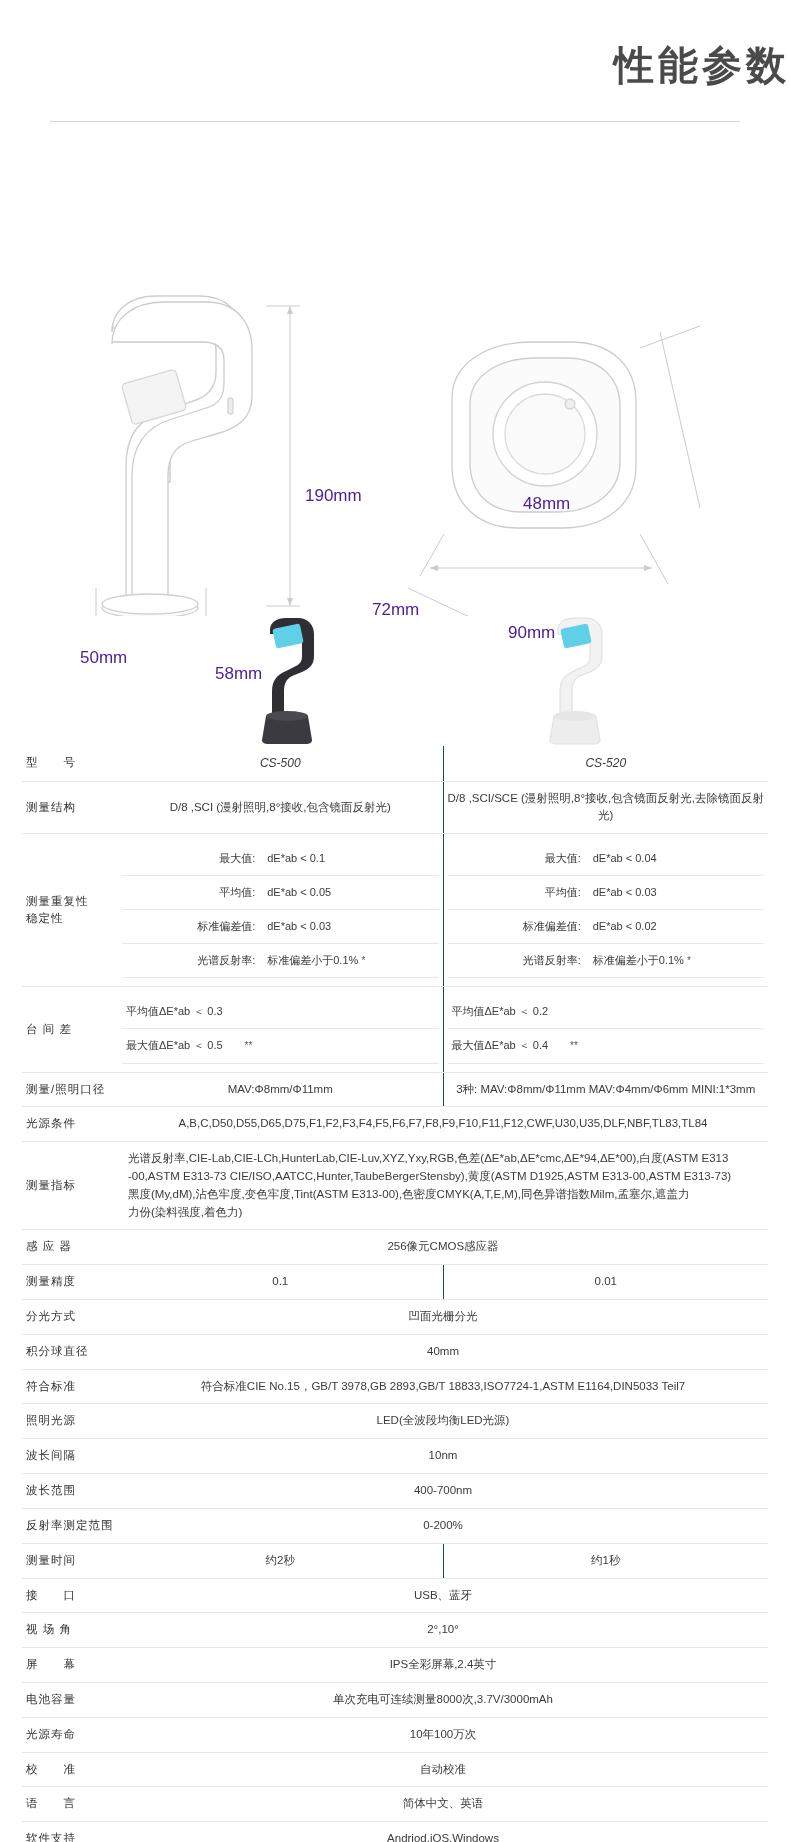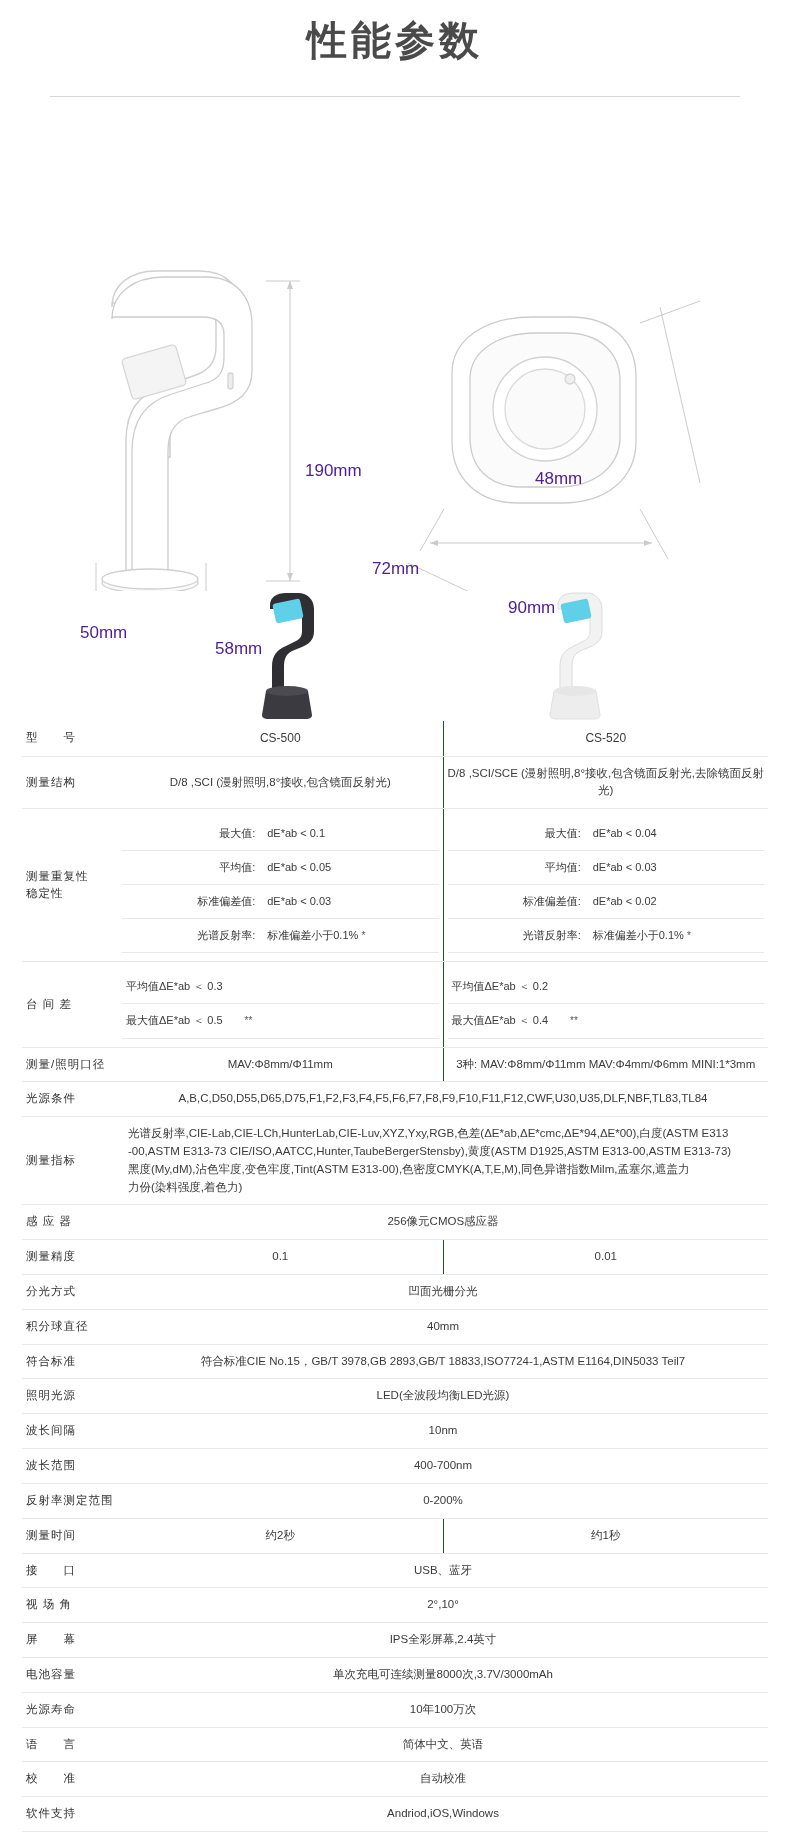--- a/index.html
+++ b/index.html
@@ -7,22 +7,22 @@
   body {
     width: 790px;
     background: #ffffff;
     font-family: "Liberation Sans", "DejaVu Sans", sans-serif;
     color: #333;
   }
   .page { width: 790px; position: relative; }
 
   
   .header {
-    padding-top: 13px;
-    text-align: center;
+    padding-top: 38px;
+    text-align: right;
   }
   .header h1 {
     margin: 0;
     font-size: 40px;
     font-weight: bold;
     letter-spacing: 4px;
     color: #4a4a4a;
   }
   .header .rule {
     width: 690px;
@@ -76,21 +76,21 @@
     color: #333;
     letter-spacing: 1px;
     white-space: nowrap;
   }
   td.col {
     text-align: center;
     width: 325px;
   }
   td.wide { text-align: center; }
   .vline { border-left: 1px solid #14532d; }
-  .model-val { font-size: 12px; }
+  .model-val { font-size: 12px; font-style: italic; }
 
   .sub-table { width: 100%; border-collapse: collapse; }
   .sub-table td {
     border: none;
     padding: 1px 0;
     font-size: 11px;
     line-height: 1.5;
   }
   .sub-l { text-align: right; width: 44%; padding-right: 6px !important; }
   .sub-r { text-align: left; width: 56%; padding-left: 6px !important; }
@@ -179,22 +179,22 @@
         <line x1="430" y1="432" x2="652" y2="432"></line>
         <line x1="408" y1="452" x2="480" y2="486"></line>
       </g>
       <g fill="#cbcbcb">
         <polygon points="430,432 438,429 438,435"></polygon>
         <polygon points="652,432 644,429 644,435"></polygon>
       </g>
     </svg>
 
     <div class="dim-label" style="left:305px; top:350px;">190mm</div>
-    <div class="dim-label" style="left:535px; top:358px;text-align:center;">48mm</div>
-    <div class="dim-label" style="left:372px; top:448px;">72mm</div>
+    <div class="dim-label" style="left:523px; top:358px;text-align:center;">48mm</div>
+    <div class="dim-label" style="left:372px; top:464px;">72mm</div>
     <div class="dim-label" style="left:508px; top:487px;text-align:center;">90mm</div>
     <div class="dim-label" style="left:80px; top:512px;">50mm</div>
     <div class="dim-label" style="left:215px; top:528px;">58mm</div>
   </div>
 
   <div class="devices">
     <svg class="dev dev-black" width="110" height="130" viewBox="0 0 110 130">
       <path d="M38 14 C38 6 45 2 54 2 L66 2 C76 2 82 9 82 18 L82 40 C82 49 77 53 70 56
                L60 60 C54 63 52 68 52 76 L52 104 L40 104 L40 76 C40 64 45 59 54 55
                L64 50 C68 48 70 45 70 40 L70 26 C70 21 67 18 62 18 L38 18 Z" fill="#2e2e33"></path>
@@ -399,27 +399,27 @@
         <td class="label">电池容量</td>
         <td class="wide" colspan="2">单次充电可连续测量8000次,3.7V/3000mAh</td>
       </tr>
 
       <tr>
         <td class="label">光源寿命</td>
         <td class="wide" colspan="2">10年100万次</td>
       </tr>
 
       <tr>
+        <td class="label">校　　准</td>
+        <td class="wide" colspan="2">自动校准</td>
+      </tr>
+
+      <tr>
         <td class="label">语　　言</td>
         <td class="wide" colspan="2">简体中文、英语</td>
-      </tr>
-
-      <tr>
-        <td class="label">校　　准</td>
-        <td class="wide" colspan="2">自动校准</td>
       </tr>
 
       <tr>
         <td class="label">软件支持</td>
         <td class="wide" colspan="2">Andriod,iOS,Windows</td>
       </tr>
 
     </tbody>
       </table>
   </div>

